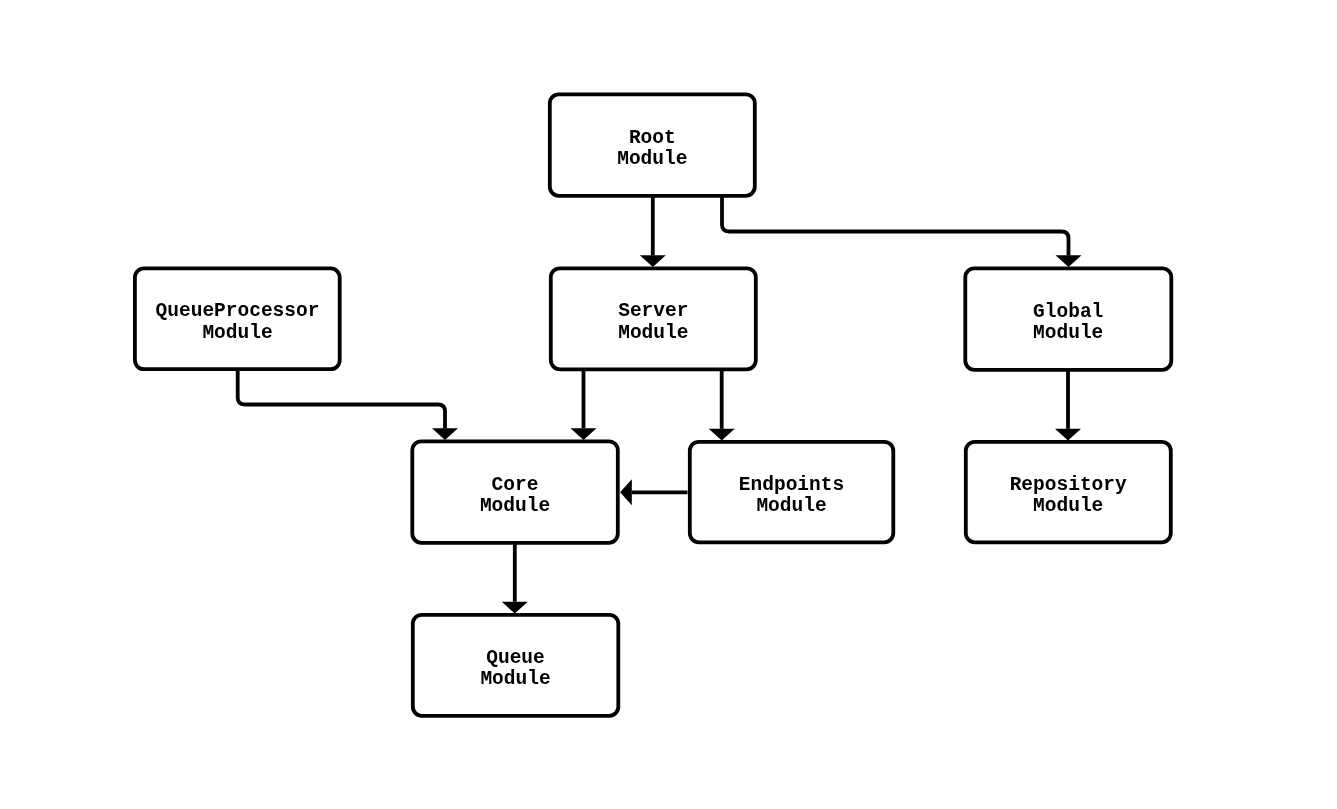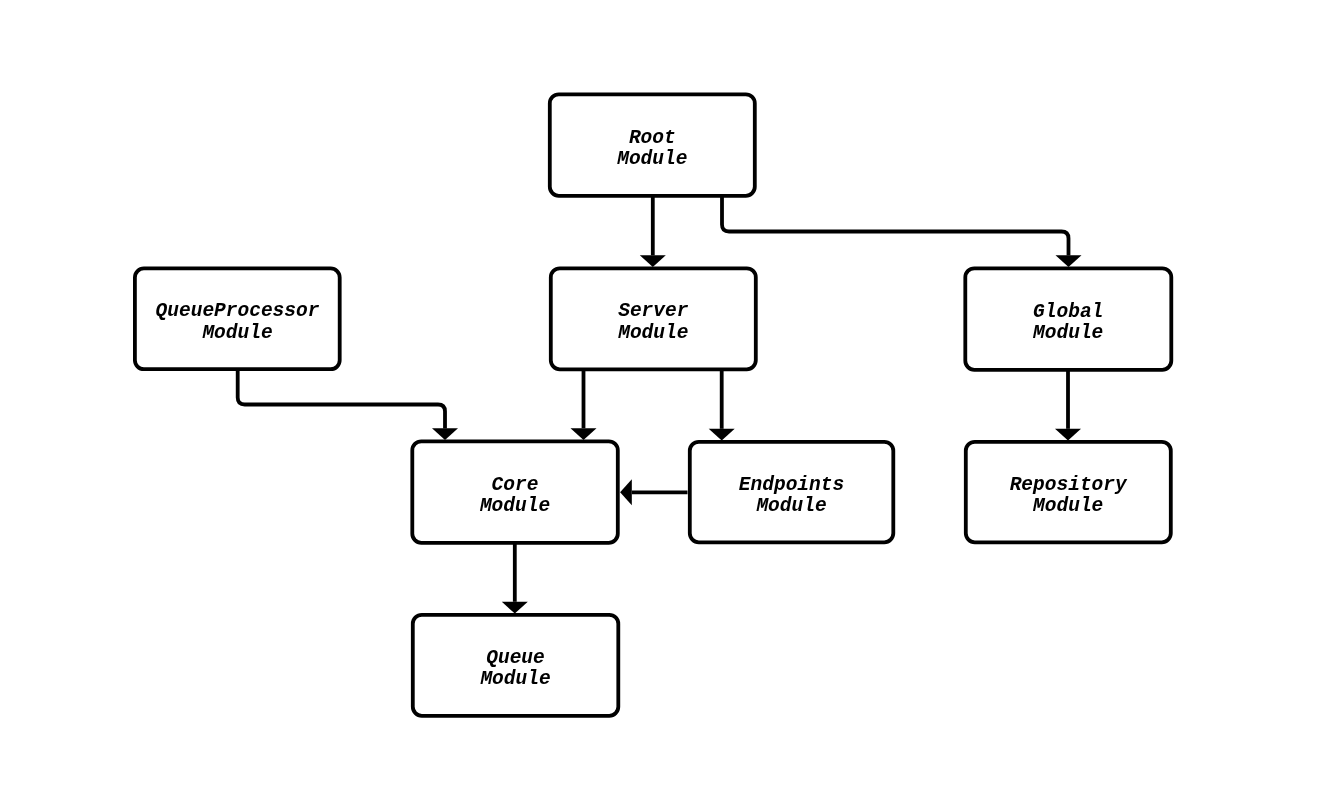--- a/index.html
+++ b/index.html
@@ -1,16 +1,16 @@
 <!DOCTYPE html>
 <html><head>
 <meta charset="utf-8">
 <style>
   html,body{margin:0;padding:0;background:#ffffff;}
-  #stage{position:relative;width:1337px;height:809px;background:#ffffff;overflow:hidden;font-style:italic;}
+  #stage{position:relative;width:1337px;height:809px;background:#ffffff;overflow:hidden;}
   svg{position:absolute;left:0;top:0;}
   text{font-family:"Liberation Mono",monospace;font-weight:700;font-size:19.5px;fill:#000;text-anchor:middle;}
 </style>
 </head>
 <body>
 <div id="stage">
 <svg width="1337" height="809" viewBox="0 0 1337 809">
   <g fill="none" stroke="#000000" stroke-width="3.8">
 
     <path d="M652.8,197 L652.8,255.4"></path>

